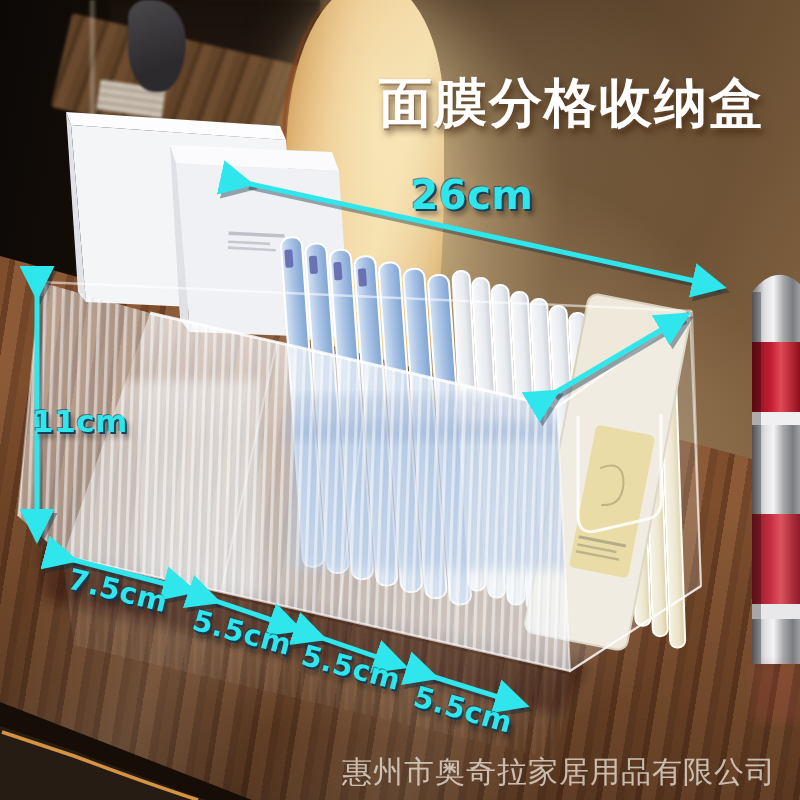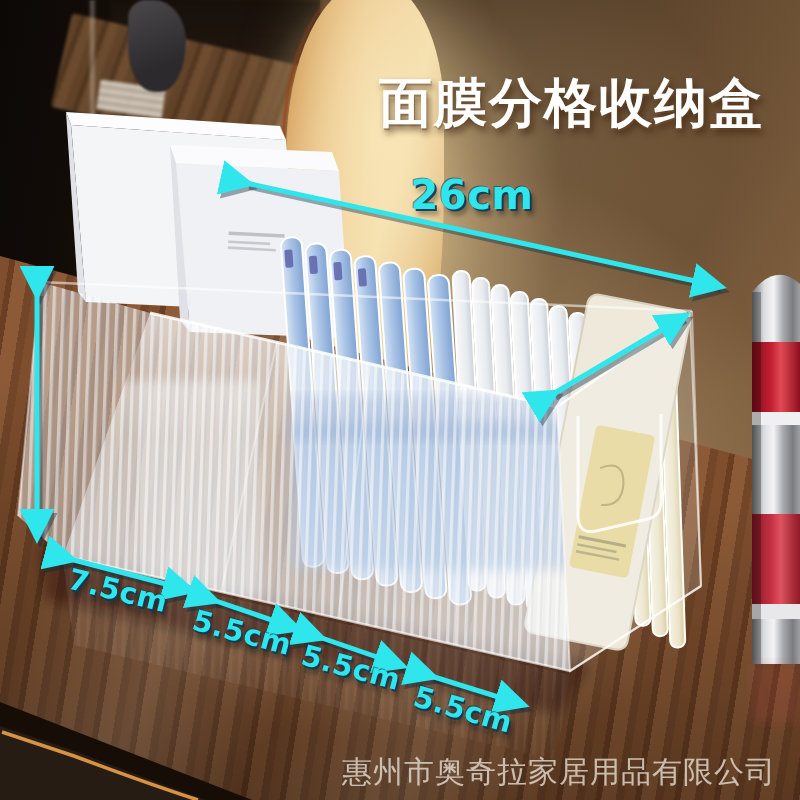--- a/index.html
+++ b/index.html
@@ -309,19 +309,20 @@
       <line x1="70" y1="559" x2="189" y2="590" marker-start="url(#ah)" marker-end="url(#ah)"></line>
       <line x1="213" y1="600" x2="295" y2="628" marker-start="url(#ah)" marker-end="url(#ah)"></line>
       <line x1="319" y1="637" x2="400" y2="665" marker-start="url(#ah)" marker-end="url(#ah)"></line>
       <line x1="431" y1="676" x2="521" y2="704" marker-start="url(#ah)" marker-end="url(#ah)"></line>
     </g>
   </svg>
 
   <div class="title">面膜分格收纳盒</div>
 
   <div class="dim" style="left:472px;top:187px;font-size:40px;margin-top:8px;">26cm</div>
+  <div class="dim" style="left:80px;top:421px;font-size:31px;">11cm</div>
   <div class="dim" style="left:118px;top:591px;font-size:29px;transform:translate(-50%,-50%) rotate(14deg);">7.5cm</div>
   <div class="dim" style="left:242px;top:633px;font-size:29px;transform:translate(-50%,-50%) rotate(15deg);">5.5cm</div>
   <div class="dim" style="left:351px;top:668px;font-size:29px;transform:translate(-50%,-50%) rotate(15deg);">5.5cm</div>
   <div class="dim" style="left:463px;top:710px;font-size:29px;transform:translate(-50%,-50%) rotate(16deg);">5.5cm</div>
 
   <div class="footer-company">惠州市奥奇拉家居用品有限公司</div>
 </div>
 
 </body></html>

